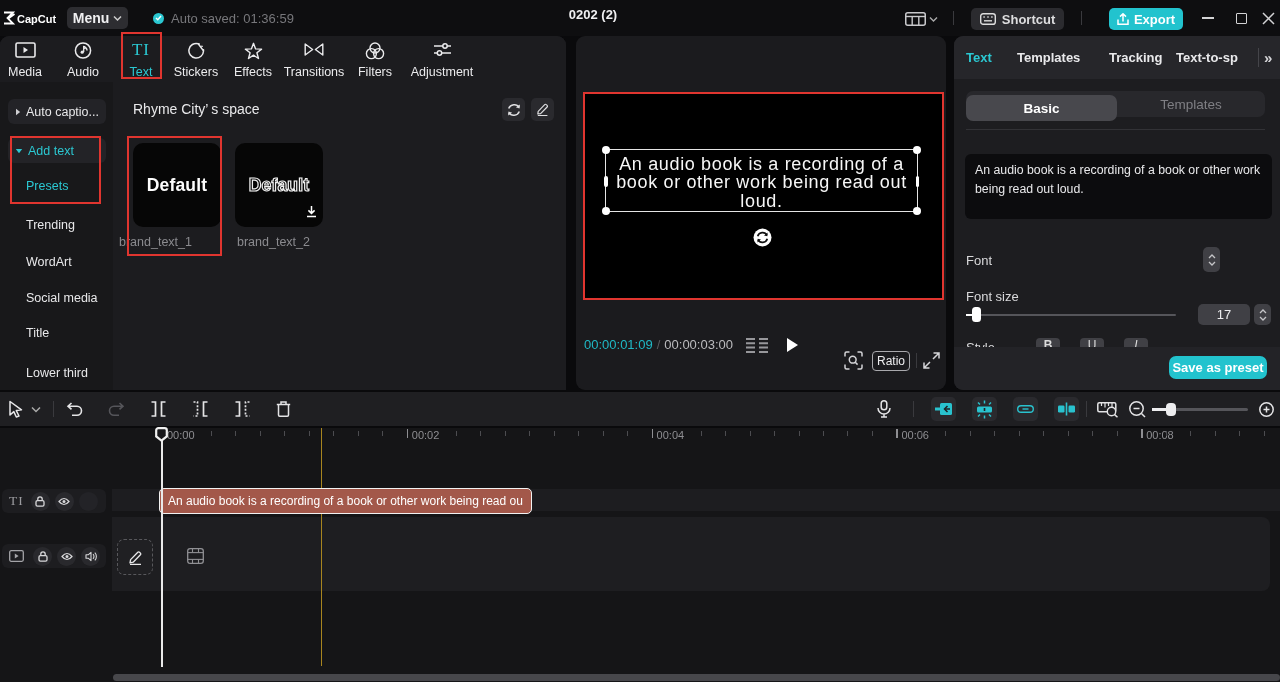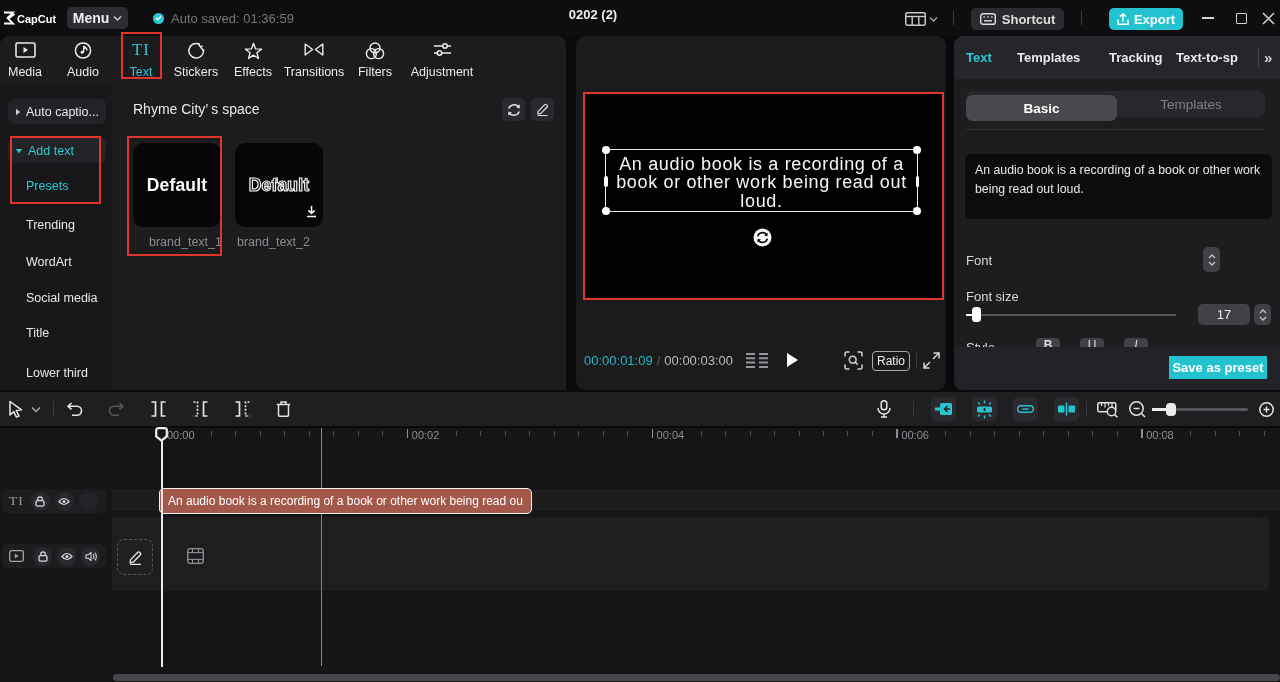--- a/index.html
+++ b/index.html
@@ -41,39 +41,39 @@
 .card { position:absolute; top:61px; width:88px; height:84px; background:#060606; border-radius:10px; display:flex; align-items:center; justify-content:center; }
 .cardlbl { position:absolute; top:153px; font-size:12.5px; color:#8b8b8f; }
 
 
 .panelhead { position:absolute; left:0; top:0; width:100%; height:46px; background:#27272a; display:flex; align-items:center; }
 #canvas { left:7px; top:56px; width:361px; height:208px; background:#000; border:2px solid #e0352f; }
 .selrect { position:absolute; left:20px; top:55px; width:313px; height:63px; border:1px solid #e5e5e5; }
 .handle { position:absolute; width:8px; height:8px; border-radius:50%; background:#fff; }
 .hbar { position:absolute; width:3.5px; height:11px; border-radius:2px; background:#fff; top:26px; }
 .ptext { position:absolute; left:0; top:5px; width:100%; text-align:center; color:#f7f7f7; font-size:18px; line-height:18.4px; font-weight:500; letter-spacing:0.65px; white-space:nowrap; }
-.pctrl { position:absolute; left:0; top:301px; width:370px; height:46px; display:flex; align-items:center; }
+.pctrl { position:absolute; left:0; top:301px; width:370px; height:46px; display:flex; align-items:flex-start; }
 
 
 .rtab { position:absolute; top:0; height:43px; display:flex; align-items:center; font-size:13px; font-weight:bold; color:#e9e9eb; }
 .seg { position:absolute; left:12px; top:55px; width:299px; height:26px; background:#28282c; border-radius:7px; }
 .seg .sel { position:absolute; left:0; top:4px; width:151px; height:26px; background:#48484d; border-radius:7px;
   display:flex; align-items:center; justify-content:center; color:#fff; font-size:13.5px; font-weight:bold; }
 .seg .uns { position:absolute; right:0; top:0; width:148px; height:26px; display:flex; align-items:center; justify-content:center; color:#7f7f84; font-size:13.5px; }
 .rdivider { position:absolute; left:12px; top:93px; width:299px; height:1px; background:#323236; }
 .textarea { position:absolute; left:11px; top:118px; width:307px; height:65px; background:#0c0c0e; border-radius:6px;
   color:#e9e9eb; font-size:12.3px; line-height:19px; padding:7px 10px; overflow:hidden; }
 .rlabel { position:absolute; color:#d9d9db; font-size:13px; }
 .dropdown { position:absolute; left:81px; top:211px; width:165px; height:25px; background:#404045; border-radius:5px;
   display:flex; align-items:center; color:#ececee; font-size:13px; padding-left:11px; }
 .stepper { position:absolute; width:17px; height:25px; background:#404045; border-radius:5px; display:flex; flex-direction:column; align-items:center; justify-content:center; gap:2px; }
 .numinput { position:absolute; left:244px; top:268px; width:52px; height:21px; background:#404045; border-radius:5px;
   display:flex; align-items:center; justify-content:center; color:#ececee; font-size:13px; }
 .rfooter { position:absolute; left:0; top:311px; width:326px; height:43px; background:#232327; }
-.savebtn { position:absolute; right:13px; top:9px; width:98px; height:23px; background:#22c3ce; border-radius:0;
+.savebtn { position:absolute; right:13px; top:9px; width:98px; height:23px; background:#22c3ce; border-radius:7px;
   display:flex; align-items:center; justify-content:center; color:#fff; font-size:13px; font-weight:bold; }
 
 
 #toolbar { left:0; top:392px; width:1280px; height:34px; background:#1f1f22; }
 
 
 #timeline { left:0; top:428px; width:1280px; height:254px; background:#151517; }
 .ruler-lbl { position:absolute; top:1px; font-size:11px; color:#8e8e92; }
 .tick { position:absolute; top:3px; width:1px; height:5px; background:#4c4c50; }
 .btick { position:absolute; top:1px; width:1.5px; height:9px; background:#8e8e92; }
@@ -252,21 +252,21 @@
       <div class="card" style="left:20px;">
         <span style="color:#fdfdfd;font-size:17.5px;font-weight:bold;letter-spacing:0.2px;">Default</span>
       </div>
       <div class="card" style="left:122px;">
         <span style="color:#060606;font-size:17.5px;font-weight:bold;letter-spacing:0.2px;-webkit-text-stroke:1.2px #f0f0f0;">Default</span>
         <svg width="13" height="13" viewBox="0 0 13 13" style="position:absolute;left:70px;top:62px;">
           <path d="M6.5 1 V8 M3.4 5.4 L6.5 8.4 L9.6 5.4" stroke="#fff" stroke-width="1.5" fill="none"></path>
           <line x1="2" y1="11.6" x2="11" y2="11.6" stroke="#fff" stroke-width="1.5"></line>
         </svg>
       </div>
-      <div class="cardlbl" style="left:36px;">brand_text_1</div>
+      <div class="cardlbl" style="left:6px;">brand_text_1</div>
       <div class="cardlbl" style="left:124px;">brand_text_2</div>
       <div class="redbox" style="left:14px;top:54px;width:95px;height:120px;"></div>
     </div>
   </div>
 
   <div class="abs" id="playerpanel">
     <div class="abs" id="canvas">
       <div class="selrect">
         <div class="ptext">An audio book is a recording of a<br>book or other work being read out<br>loud.</div>
         <div class="handle" style="left:-4px;top:-4px;"></div>

